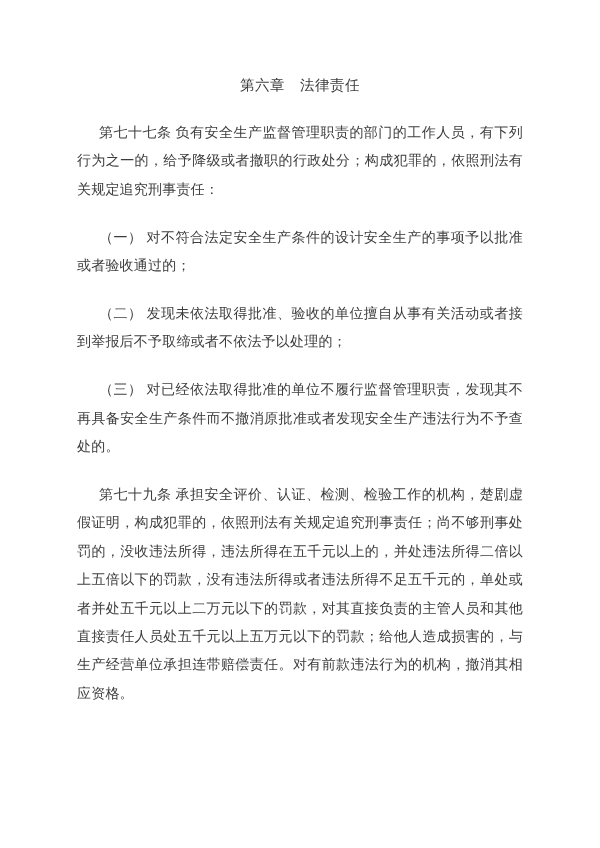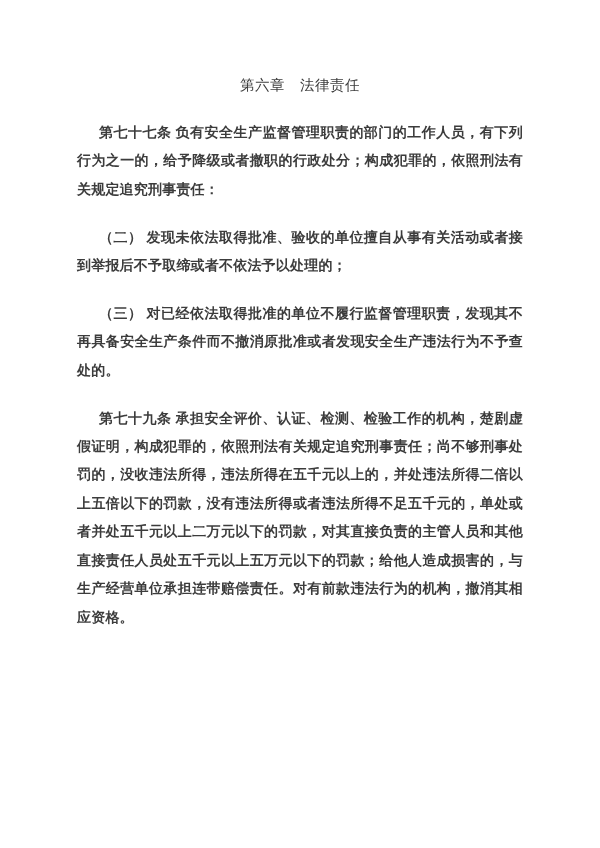--- a/index.html
+++ b/index.html
@@ -26,31 +26,31 @@
     margin: 0 0 19.5px 0;
     letter-spacing: 0.5px;
   }
   .para {
     font-size: 14px;
     line-height: 28.4px;
     text-align: justify;
     text-indent: 22px;
     margin: 0 0 19.5px 0;
     letter-spacing: 0.2px;
-    font-weight: bold;
   }
 </style>
 </head>
 <body>
 
 <div class="page">
   <h1 class="chapter-title">第六章　法律责任</h1>
 
   <p class="para">第七十七条 负有安全生产监督管理职责的部门的工作人员，有下列行为之一的，给予降级或者撤职的行政处分；构成犯罪的，依照刑法有关规定追究刑事责任：</p>
 
+  <p class="para">（一） 对不符合法定安全生产条件的设计安全生产的事项予以批准或者验收通过的；</p>
 
   <p class="para">（二） 发现未依法取得批准、验收的单位擅自从事有关活动或者接到举报后不予取缔或者不依法予以处理的；</p>
 
   <p class="para">（三） 对已经依法取得批准的单位不履行监督管理职责，发现其不再具备安全生产条件而不撤消原批准或者发现安全生产违法行为不予查处的。</p>
 
 
   <p class="para">第七十九条 承担安全评价、认证、检测、检验工作的机构，楚剧虚假证明，构成犯罪的，依照刑法有关规定追究刑事责任；尚不够刑事处罚的，没收违法所得，违法所得在五千元以上的，并处违法所得二倍以上五倍以下的罚款，没有违法所得或者违法所得不足五千元的，单处或者并处五千元以上二万元以下的罚款，对其直接负责的主管人员和其他直接责任人员处五千元以上五万元以下的罚款；给他人造成损害的，与生产经营单位承担连带赔偿责任。对有前款违法行为的机构，撤消其相应资格。</p>
 </div>
 
 </body></html>

